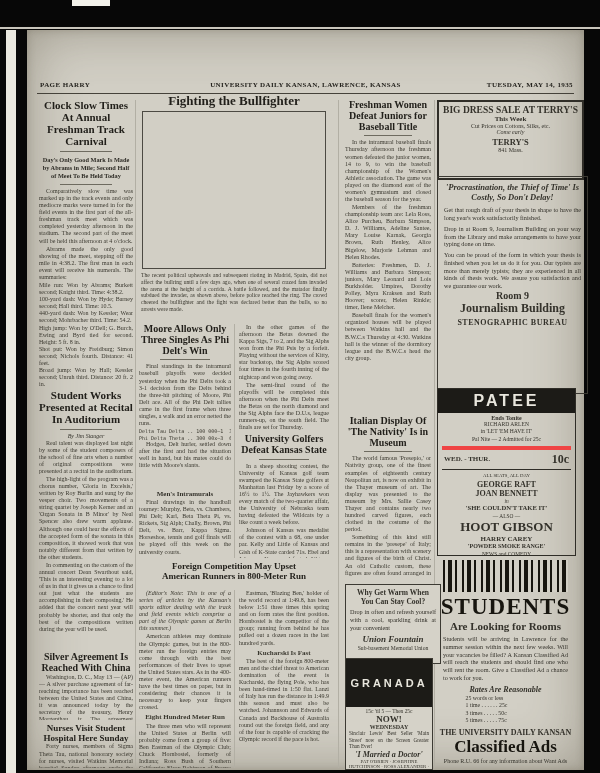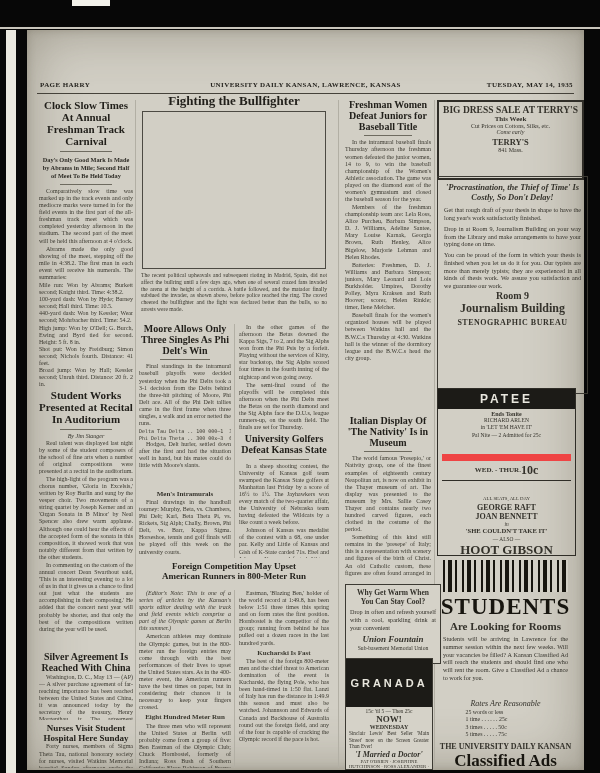--- a/index.html
+++ b/index.html
@@ -219,44 +219,44 @@
     <div class="adb-title" style="font-size:8.5px;font-style:italic;line-height:1.2">'Procrastination, the Thief of Time' Is Costly, So Don't Delay!</div>
     <div class="ad-small" style="margin-top:4px">Get that rough draft of your thesis in shape to have the long year's work satisfactorily finished.</div>
     <div class="ad-small" style="margin-top:3px">Drop in at Room 9, Journalism Building on your way from the Library and make arrangements to have your typing done on time.</div>
     <div class="ad-small" style="margin-top:3px">You can be proud of the form in which your thesis is finished when you let us do it for you. Our typists are more than merely typists; they are experienced in all kinds of thesis work. We assure you satisfaction and we guarantee our work.</div>
     <div class="center" style="font-size:10px;font-weight:bold;">Room 9</div>
     <div class="center" style="font-size:12px;font-weight:bold">Journalism Building</div>
     <div class="center" style="font-size:8px;font-weight:bold;letter-spacing:.5px;margin-top:2px">STENOGRAPHIC BUREAU</div>
   </div>
 
   <div class="abs clip" style="left:410px;top:358px;width:137px;height:166px;border:1px solid #2f2d27">
-    <div class="black-band" style="font-size:12px;padding:3px 12px">PATEE</div>
+    <div class="black-band" style="font-size:16px;padding:3px 12px">PATEE</div>
     <div class="center" style="font-size:6px;font-weight:bold;margin-top:2px">Ends Tonite</div>
     <div class="center" style="font-size:5.6px;line-height:1.3">RICHARD ARLEN<br>in 'LET 'EM HAVE IT'<br>Pal Nite — 2 Admitted for 25c</div>
-    <div style="display:flex;justify-content:center;align-items:center;border-top:7px solid #ef4444;border-bottom:1px solid #2f2d27;margin:15px 4px;padding:2px 2px">
+    <div style="display:flex;justify-content:space-between;align-items:center;border-top:4px solid #ef4444;border-bottom:1px solid #2f2d27;margin:3px 4px;padding:2px 2px">
       <span style="font-size:7px;font-weight:bold">WED. - THUR.</span>
       <span style="font-size:12px;font-weight:bold">10c</span>
     </div>
     <div class="center" style="font-size:4.8px">ALL SEATS, ALL DAY</div>
     <div class="center" style="font-size:8px;font-weight:bold;margin-top:2px">GEORGE RAFT</div>
     <div class="center" style="font-size:8px;font-weight:bold">JOAN BENNETT</div>
     <div class="center" style="font-size:5.4px;font-style:italic">in</div>
     <div class="center" style="font-size:6.6px;font-weight:bold">'SHE COULDN'T TAKE IT'</div>
     <div class="center" style="font-size:5.4px;margin-top:2px">— ALSO —</div>
     <div class="center" style="font-size:13px;font-weight:bold">HOOT GIBSON</div>
     <div class="center" style="font-size:7px;font-weight:bold">HARRY CAREY</div>
     <div class="center" style="font-size:6px;font-weight:bold">'POWDER SMOKE RANGE'</div>
     <div class="center" style="font-size:5.4px;margin-top:2px">NEWS and COMEDY</div>
   </div>
 
   <div class="abs clip" style="left:410px;top:530px;width:137px;height:208px">
     <div class="bars" style="height:32px;margin:0 6px"></div>
     <div class="center serif-big" style="font-size:23px;letter-spacing:1px;margin-top:2px">STUDENTS</div>
     <div class="center" style="font-size:11px;font-weight:bold">Are Looking for Rooms</div>
     <div class="ad-small" style="margin:3px 6px 0">Students will be arriving in Lawrence for the summer session within the next few weeks. Will your vacancies be filled? A Kansan Classified Ad will reach the students and should find one who will rent the room. Give a Classified Ad a chance to work for you.</div>
-    <div class="center" style="font-size:8px;font-weight:normal;font-style:italic;margin-top:17px">Rates Are Reasonable</div>
+    <div class="center" style="font-size:8px;font-weight:bold;font-style:italic;margin-top:3px">Rates Are Reasonable</div>
     <div style="font-size:5.8px;line-height:1.3;width:80px;margin:1px auto 0">25 words or less<br>1 time . . . . . . 25c<br>3 times . . . . . 50c<br>5 times . . . . . 75c</div>
     <div class="center" style="font-size:8px;font-weight:bold;margin-top:3px">THE UNIVERSITY DAILY KANSAN</div>
     <div class="center serif-big" style="font-size:17px">Classified Ads</div>
     <div class="center" style="font-size:6px;margin-top:1px">Phone R.U. 66 for any information about Want Ads</div>
   </div>
 
 </div>
 
 </body></html>

